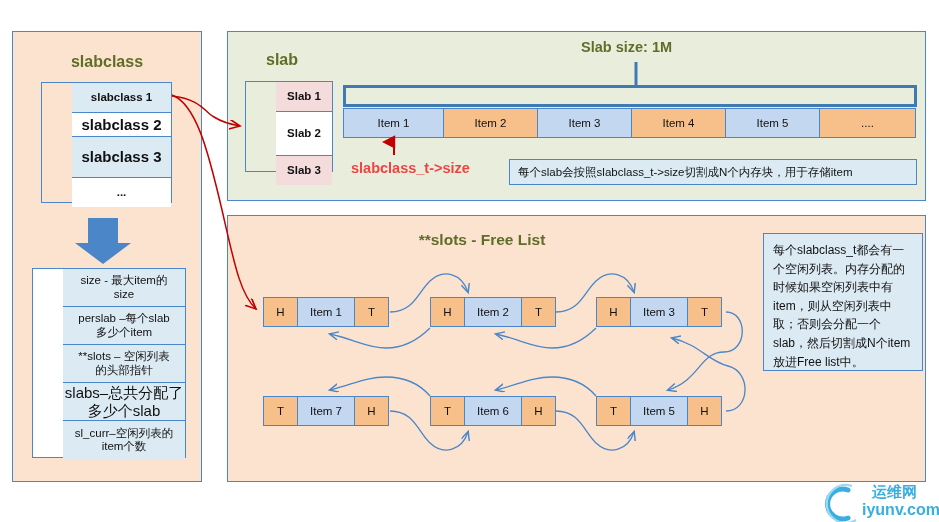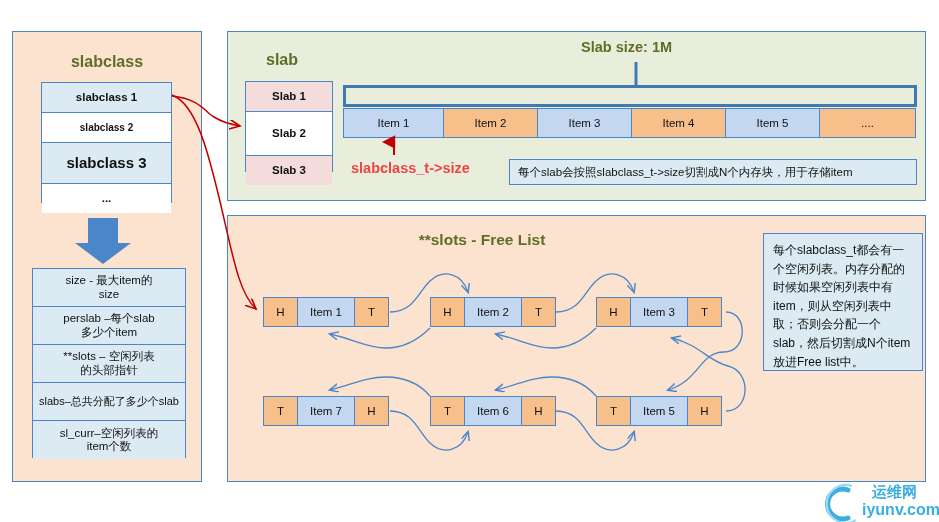--- a/index.html
+++ b/index.html
@@ -8,21 +8,21 @@
   #root{position:absolute;left:0;top:0;width:939px;height:522px;}
 
   .panel{position:absolute;box-sizing:border-box;border:1px solid #4a86c8;}
   .panel-peach{background:#fce3d0;}
   .panel-green{background:#e9eedc;}
 
   .panel-title{position:absolute;color:#5f6d26;font-weight:bold;
                white-space:nowrap;}
 
   
-  .cellbox{position:absolute;box-sizing:border-box;border:1px solid #4a86c8;}
+  .cellbox{position:absolute;box-sizing:border-box;border:1px solid #4a86c8;padding-left:30px;}
   .cell{box-sizing:border-box;border-bottom:1px solid #4a86c8;
         display:flex;align-items:center;justify-content:center;
         text-align:center;color:#111;line-height:1.15;}
   .cell:last-child{border-bottom:none;}
   .cell-blue{background:#dbeaf3;}
   .cell-white{background:#ffffff;}
   .cell-pink{background:#f4dcdd;}
 
   
   .strip{position:absolute;display:flex;box-sizing:border-box;}
@@ -64,39 +64,39 @@
 <body>
 
 <div id="root">
 
   <div class="panel panel-peach" style="left:12px;top:31px;width:190px;height:451px;"></div>
 
   <div class="panel-title" style="left:12px;top:53px;width:190px;text-align:center;font-size:16px;">slabclass</div>
 
   <div class="cellbox" style="left:41px;top:82px;width:131px;height:121px;">
     <div class="cell cell-blue" style="height:30px;font-size:11.5px;font-weight:bold;">slabclass  1</div>
-    <div class="cell cell-white" style="height:30px;font-size:10px;font-weight:bold;">slabclass  2</div>
+    <div class="cell cell-white" style="height:24px;font-size:15px;font-weight:bold;">slabclass  2</div>
     <div class="cell cell-blue" style="height:41px;font-size:15px;font-weight:bold;">slabclass  3</div>
     <div class="cell cell-white" style="height:29px;font-size:11.5px;font-weight:bold;">...</div>
   </div>
 
   <div class="cellbox" style="left:32px;top:268px;width:154px;height:190px;background:#fff;">
     <div class="cell cell-blue" style="height:38px;font-size:11.5px;flex-direction:column;">
       <span>size -  最大item的</span>
       <span>size</span>
     </div>
     <div class="cell cell-blue" style="height:38px;font-size:11.5px;flex-direction:column;">
       <span>perslab –每个slab</span>
       <span>多少个item</span>
     </div>
     <div class="cell cell-blue" style="height:38px;font-size:11.5px;flex-direction:column;">
       <span>**slots – 空闲列表</span>
       <span>的头部指针</span>
     </div>
-    <div class="cell cell-blue" style="height:38px;font-size:11px;flex-direction:row;">
+    <div class="cell cell-blue" style="height:38px;font-size:15px;flex-direction:column;">
       <span>slabs–总共分配了</span>
       <span>多少个slab</span>
     </div>
     <div class="cell cell-blue" style="height:38px;font-size:11.5px;flex-direction:column;">
       <span>sl_curr–空闲列表的</span>
       <span>item个数</span>
     </div>
   </div>
 
   <div class="panel panel-green" style="left:227px;top:31px;width:699px;height:170px;"></div>

